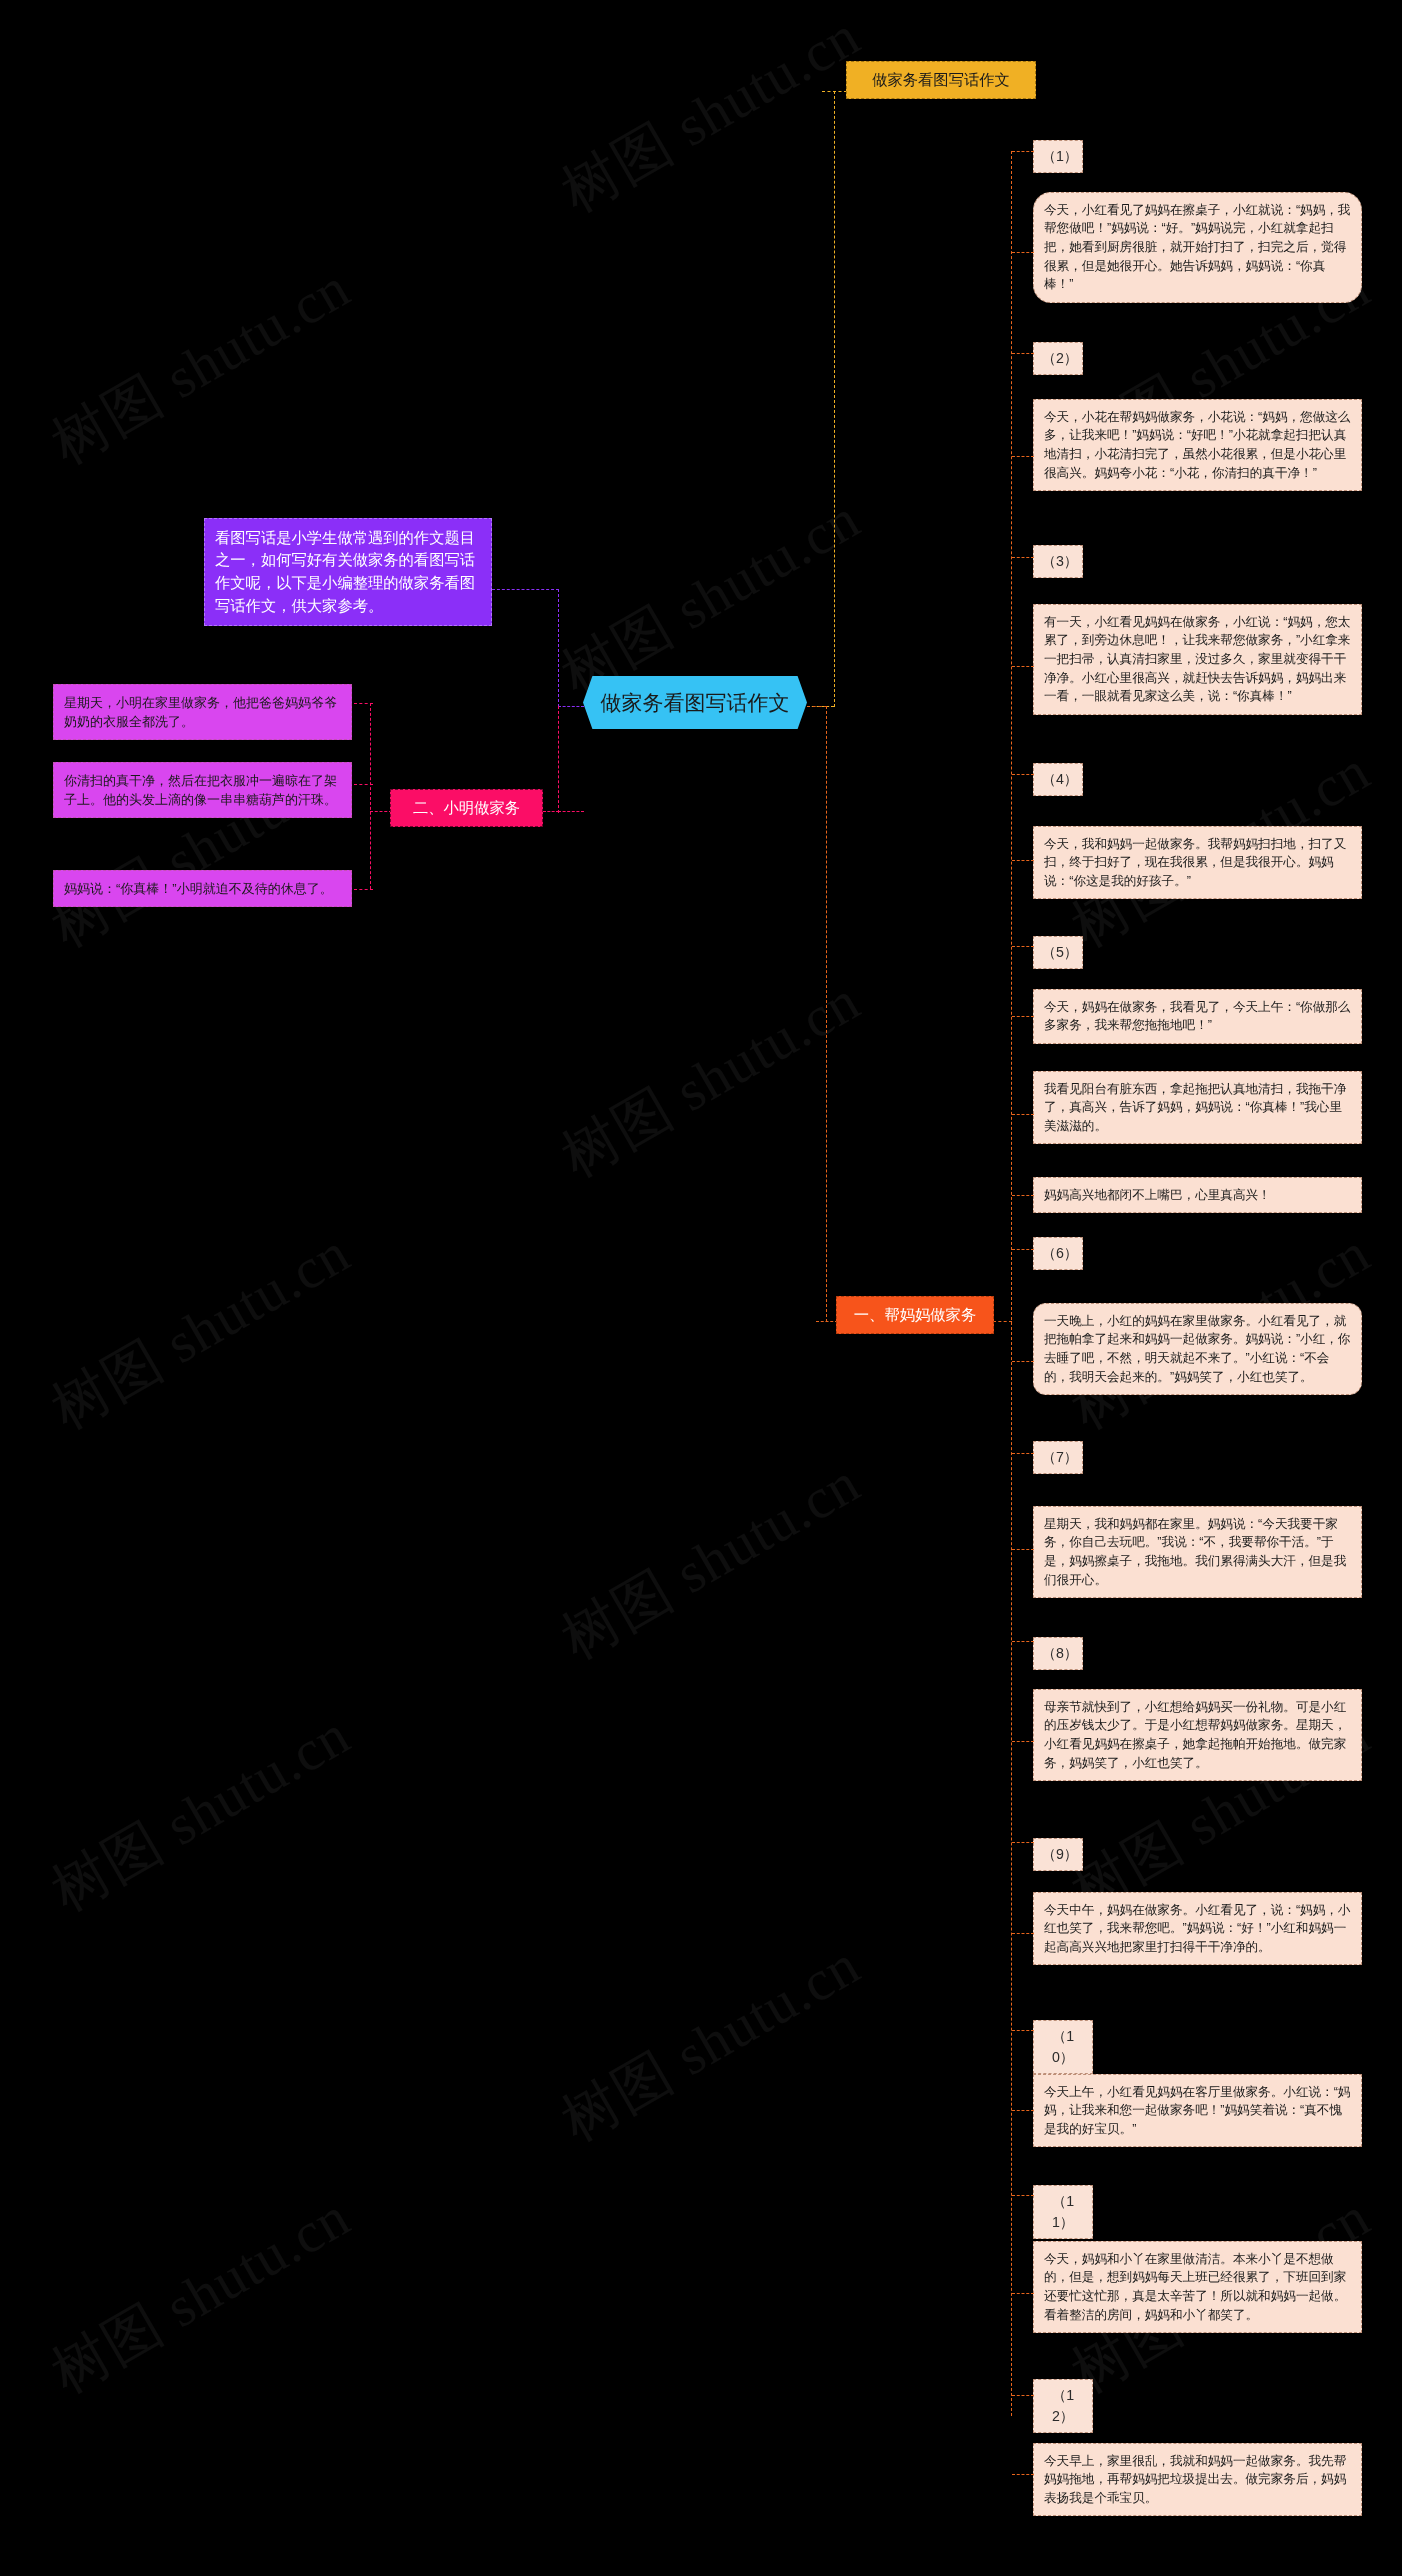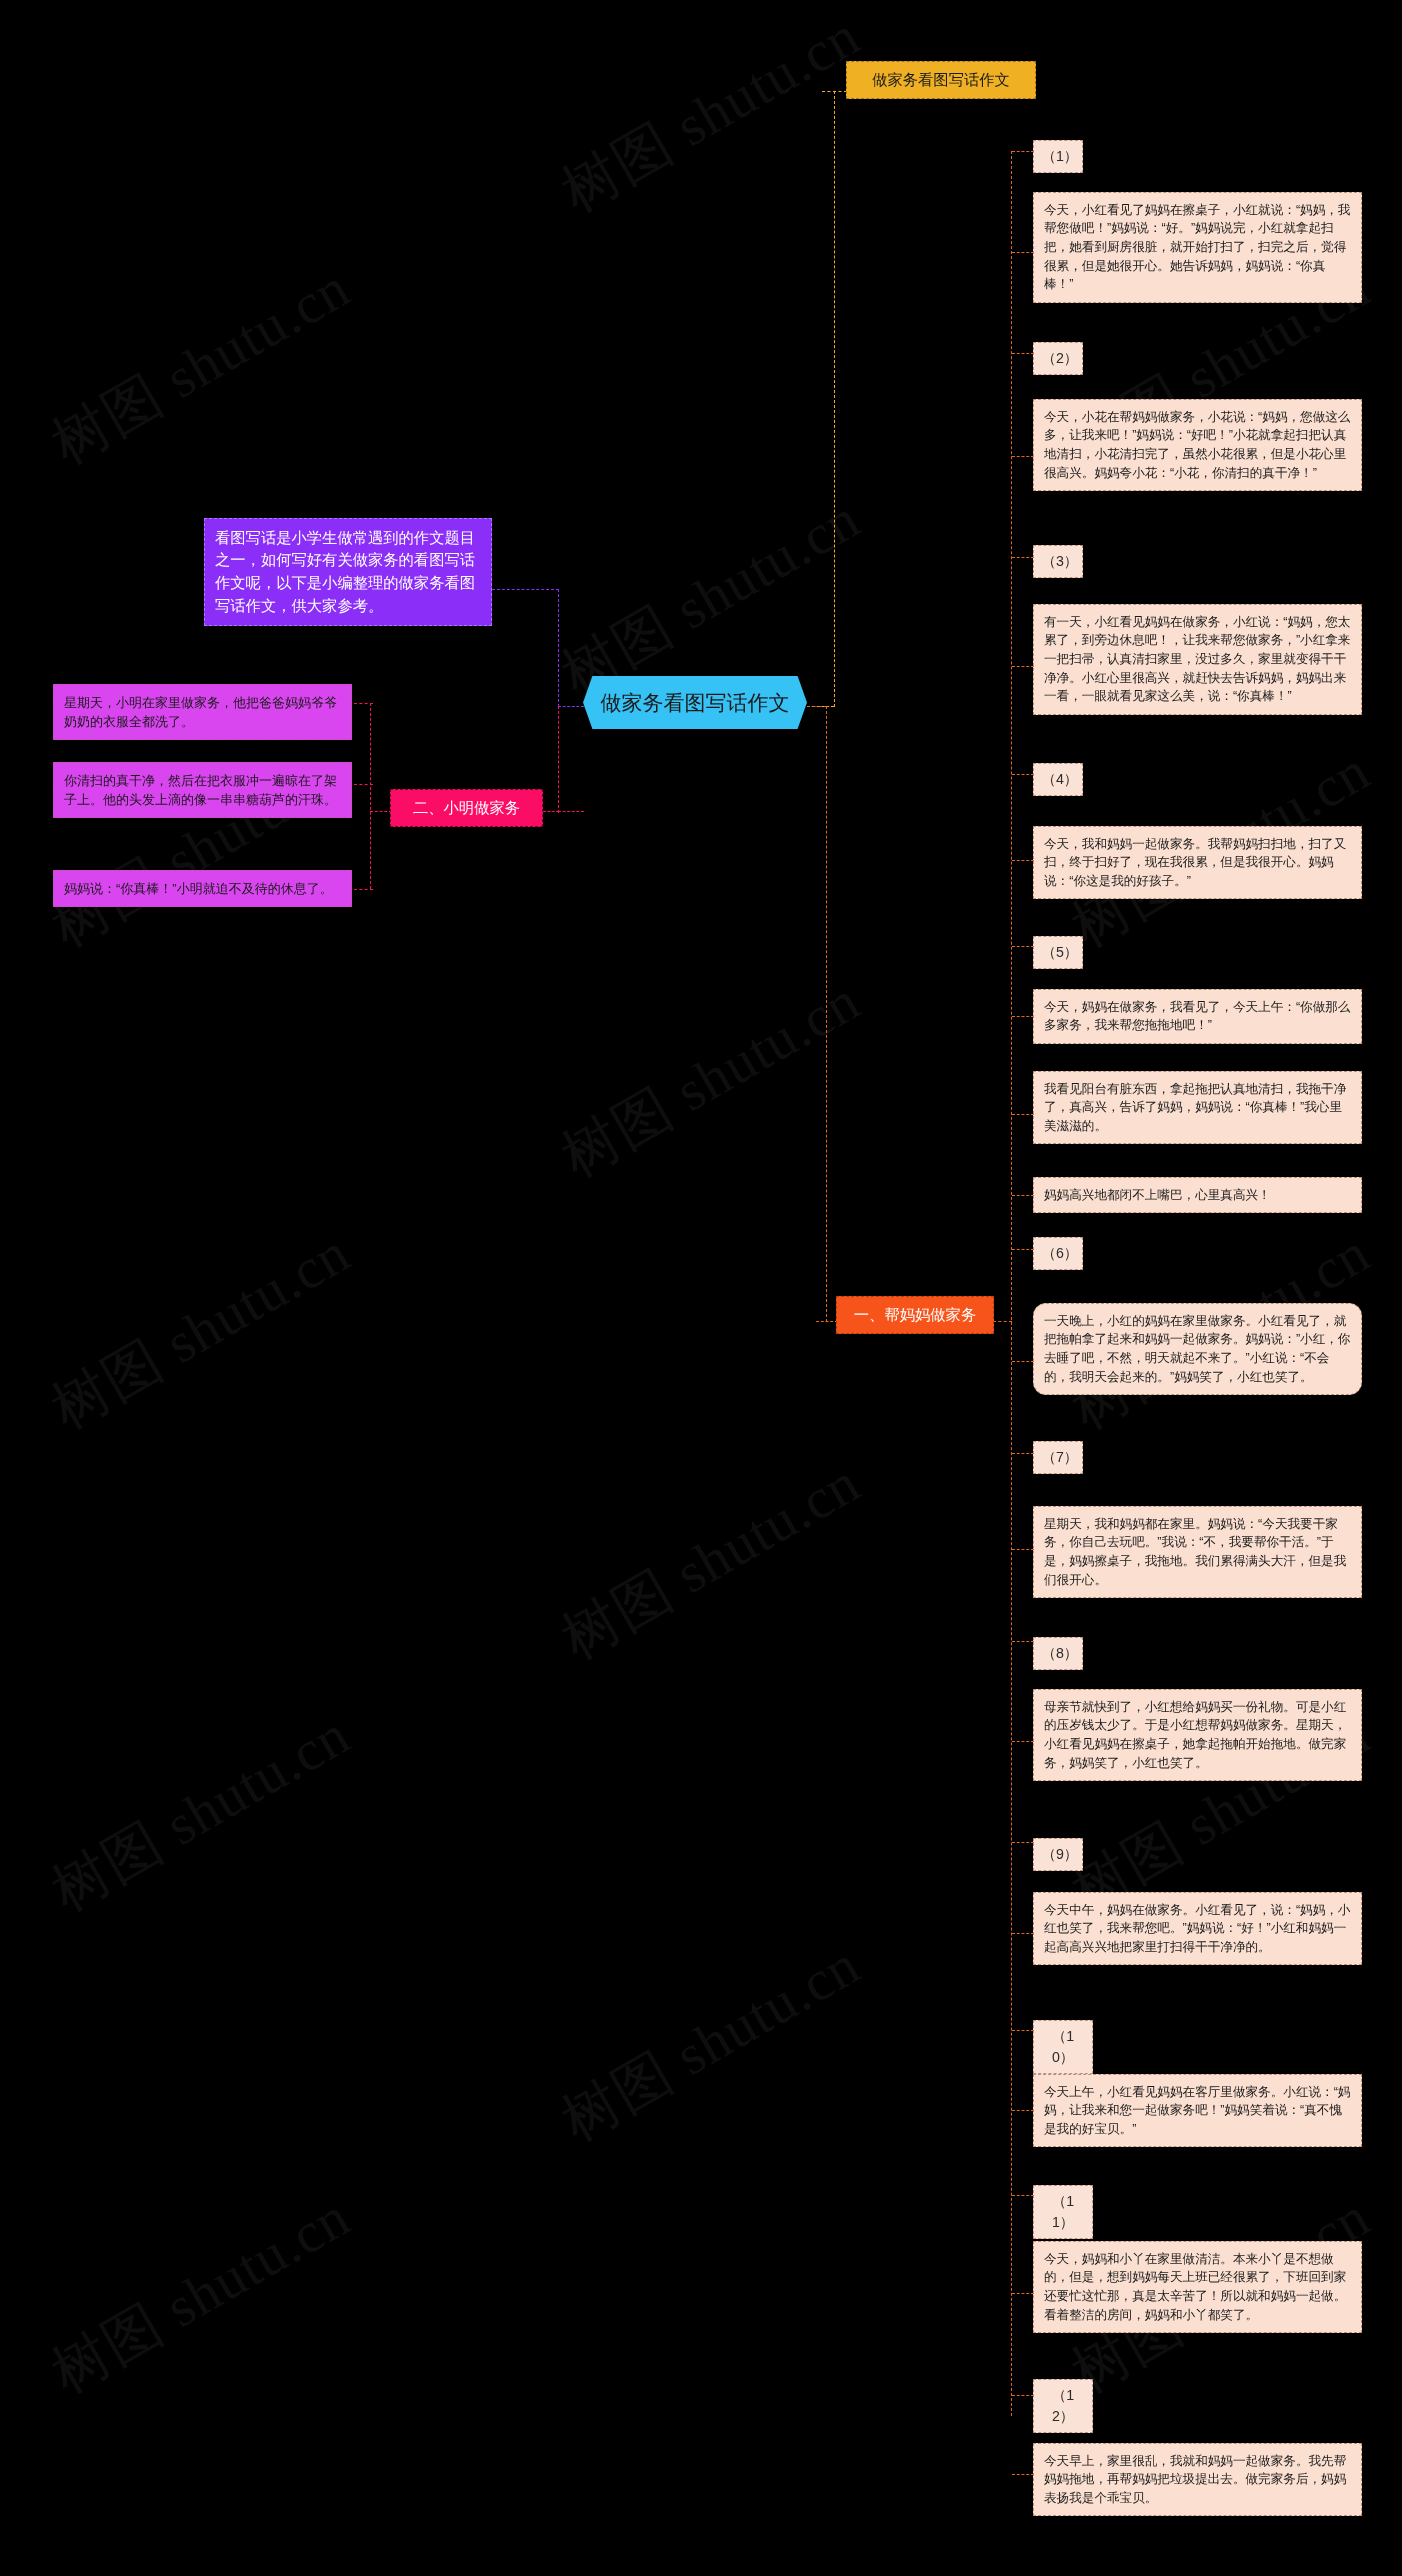--- a/index.html
+++ b/index.html
@@ -186,21 +186,21 @@
 <div id="branch-xiaoming" class="node">二、小明做家务</div>
 
 <div id="branch-bangmama" class="node">一、帮妈妈做家务</div>
 
 <div class="node leaf-pink" style="left:53px; top:684px; width:299px;">星期天，小明在家里做家务，他把爸爸妈妈爷爷奶奶的衣服全都洗了。</div>
 <div class="node leaf-pink" style="left:53px; top:762px; width:299px;">你清扫的真干净，然后在把衣服冲一遍晾在了架子上。他的头发上滴的像一串串糖葫芦的汗珠。</div>
 <div class="node leaf-pink" style="left:53px; top:870px; width:299px;">妈妈说：“你真棒！”小明就迫不及待的休息了。</div>
 
 <div class="node chip" style="left:1033px; top:140px;">（1）</div>
 <div class="line hline c-orange" style="left:1012px; top:151px; width:22px;"></div>
-<div class="node leaf-peach" style="left:1033px; top:192px;">今天，小红看见了妈妈在擦桌子，小红就说：“妈妈，我帮您做吧！”妈妈说：“好。”妈妈说完，小红就拿起扫把，她看到厨房很脏，就开始打扫了，扫完之后，觉得很累，但是她很开心。她告诉妈妈，妈妈说：“你真棒！”</div>
+<div class="node leaf-peach" style="left:1033px; top:192px;border-radius:18px;">今天，小红看见了妈妈在擦桌子，小红就说：“妈妈，我帮您做吧！”妈妈说：“好。”妈妈说完，小红就拿起扫把，她看到厨房很脏，就开始打扫了，扫完之后，觉得很累，但是她很开心。她告诉妈妈，妈妈说：“你真棒！”</div>
 <div class="line hline c-orange" style="left:1012px; top:252px; width:22px;"></div>
 
 <div class="node chip" style="left:1033px; top:342px;">（2）</div>
 <div class="line hline c-orange" style="left:1012px; top:353px; width:22px;"></div>
 <div class="node leaf-peach" style="left:1033px; top:399px;">今天，小花在帮妈妈做家务，小花说：“妈妈，您做这么多，让我来吧！”妈妈说：“好吧！”小花就拿起扫把认真地清扫，小花清扫完了，虽然小花很累，但是小花心里很高兴。妈妈夸小花：“小花，你清扫的真干净！”</div>
 <div class="line hline c-orange" style="left:1012px; top:456px; width:22px;"></div>
 
 <div class="node chip" style="left:1033px; top:545px;">（3）</div>
 <div class="line hline c-orange" style="left:1012px; top:557px; width:22px;"></div>
 <div class="node leaf-peach" style="left:1033px; top:604px;">有一天，小红看见妈妈在做家务，小红说：“妈妈，您太累了，到旁边休息吧！，让我来帮您做家务，”小红拿来一把扫帚，认真清扫家里，没过多久，家里就变得干干净净。小红心里很高兴，就赶快去告诉妈妈，妈妈出来一看，一眼就看见家这么美，说：“你真棒！”</div>

